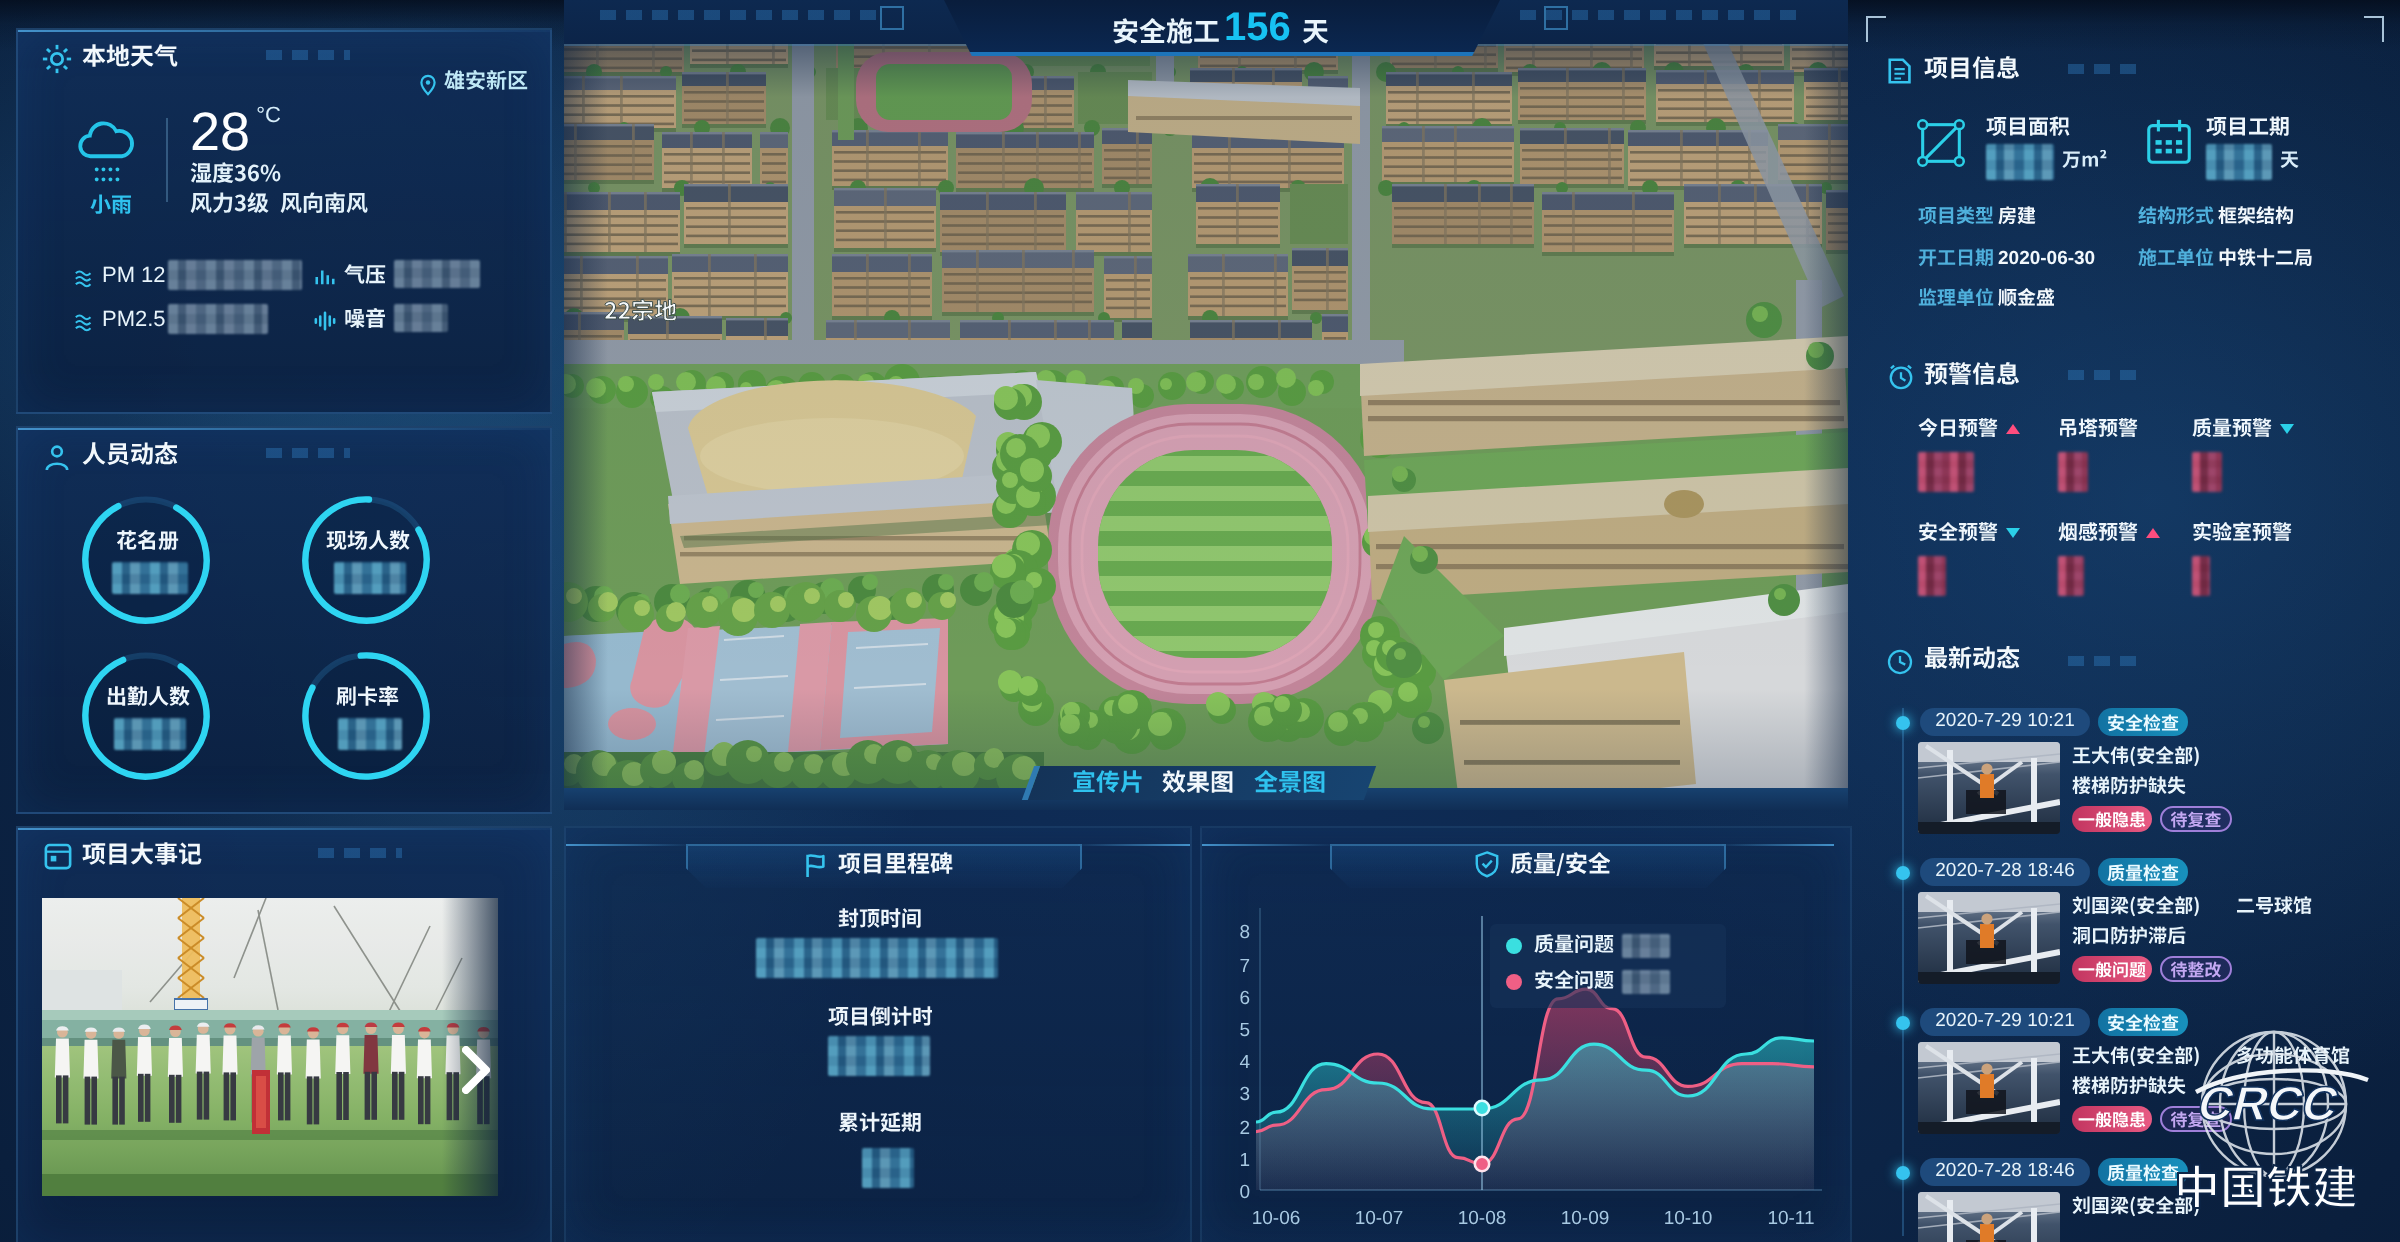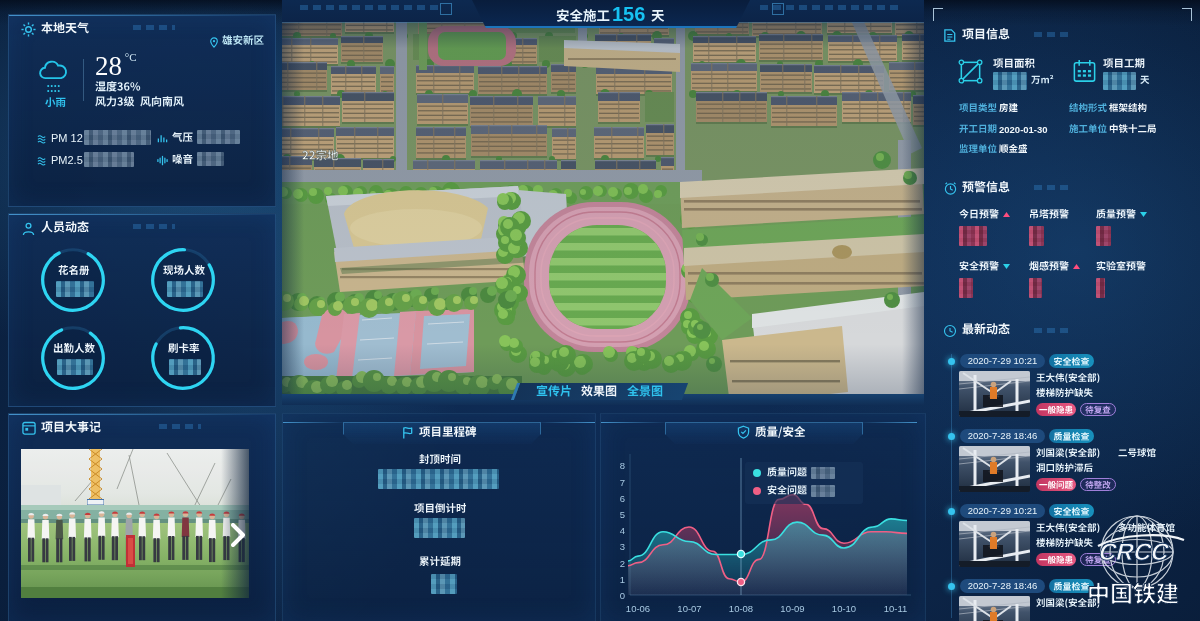--- a/index.html
+++ b/index.html
@@ -1070,21 +1070,21 @@
 <path d="M10 26 A7 7 0 0 1 9 12 A9.5 9.5 0 0 1 27 9 A7.5 7.5 0 0 1 31 26 Z" fill="rgba(10,40,70,.2)" stroke="#24c4e8" stroke-width="2.6"></path>
       </svg>
 <div style="position:absolute;left:1px;top:24px;width:30px;text-align:center;color:#2ec7ea;font-size:7px;letter-spacing:1px;line-height:5px;">••••<br>••••</div>
     </div>
 <div class="abs" style="left:36px;top:82.2px;">
       <svg width="21" height="14" viewBox="0 0 21 14">
         <path transform="translate(0,9.0)" d="M4.6 -8.8V-0.6C4.6 -0.4 4.5 -0.4 4.3 -0.4C4.1 -0.3 3.3 -0.3 2.6 -0.4C2.8 -0 3 0.6 3.1 0.9C4.1 0.9 4.8 0.9 5.3 0.7C5.8 0.5 6 0.1 6 -0.6V-8.8ZM7.1 -6C8 -4.5 8.8 -2.5 9 -1.2L10.4 -1.8C10.1 -3.1 9.2 -5 8.4 -6.5ZM1.8 -6.4C1.6 -5 1.1 -3.2 0.2 -2.1C0.6 -1.9 1.2 -1.6 1.5 -1.4C2.4 -2.6 2.9 -4.5 3.3 -6.1Z M16.4 -3.9C17 -3.5 17.8 -3 18.1 -2.7L18.9 -3.5C18.5 -3.8 17.7 -4.3 17.1 -4.6ZM11 -8.3V-7.1H15.1V-6.1H11.4V0.9H12.7V-1.9C13.2 -1.5 13.9 -0.9 14.3 -0.6L15.1 -1.3C14.7 -1.7 13.9 -2.2 13.4 -2.6L12.7 -1.9V-4.9H15.1V-3.5C14.7 -3.8 13.9 -4.3 13.4 -4.6L12.7 -3.9C13.2 -3.5 14 -3 14.4 -2.7L15.1 -3.5V0.8H16.3V-1.9C16.9 -1.5 17.7 -0.9 18 -0.6L18.8 -1.4C18.4 -1.7 17.6 -2.3 17 -2.6L16.3 -2V-4.9H18.9V-0.4C18.9 -0.3 18.8 -0.2 18.6 -0.2C18.5 -0.2 17.9 -0.2 17.4 -0.2C17.5 0.1 17.7 0.6 17.8 0.9C18.6 0.9 19.2 0.9 19.6 0.7C20 0.5 20.1 0.2 20.1 -0.4V-6.1H16.3V-7.1H20.5V-8.3Z" fill="#2fc2ee"></path>
       </svg>
     </div>
 <div class="abs" style="left:74px;top:44px;width:1px;height:42px;background:rgba(120,180,220,.35);"></div>
-<div class="abs" style="left:86px;top:36px;font-size:27px;color:#fdfeff;font-family:Liberation Serif, serif;">28<span style="font-size:11px;vertical-align:14px;color:#d7eefa;"> °C</span></div>
+<div class="abs" style="left:86px;top:36px;font-size:27px;color:#fdfeff;">28<span style="font-size:11px;vertical-align:14px;color:#d7eefa;"> °C</span></div>
 <div class="abs" style="left:86px;top:66.1px;">
       <svg width="46" height="14" viewBox="0 0 46 14">
         <path transform="translate(0,9.5)" d="M5.2 -6.2H8.6V-5.5H5.2ZM5.2 -7.8H8.6V-7.2H5.2ZM4 -8.9V-4.4H9.9V-8.9ZM3.4 -3.3C3.8 -2.5 4.2 -1.5 4.2 -0.8L5.4 -1.2C5.3 -1.9 4.9 -2.9 4.5 -3.7ZM1 -8.2C1.6 -8 2.5 -7.4 2.9 -7.1L3.7 -8.1C3.2 -8.5 2.4 -9 1.7 -9.2ZM0.3 -5.5C1 -5.1 1.9 -4.6 2.3 -4.2L3.1 -5.2C2.6 -5.6 1.7 -6.1 1 -6.4ZM0.5 -0 1.7 0.7C2.2 -0.3 2.8 -1.6 3.2 -2.8L2.2 -3.5C1.7 -2.2 1 -0.9 0.5 -0ZM7.3 -4.1V-0.5H6.6V-4.1H5.4V-0.5H3V0.7H10.7V-0.5H8.5V-1.1L9.4 -0.8C9.8 -1.5 10.2 -2.5 10.6 -3.4L9.4 -3.7C9.2 -3 8.8 -2 8.5 -1.3V-4.1Z M15.2 -6.9V-6.2H13.8V-5.1H15.2V-3.4H19.8V-5.1H21.4V-6.2H19.8V-6.9H18.5V-6.2H16.5V-6.9ZM18.5 -5.1V-4.4H16.5V-5.1ZM18.9 -2C18.5 -1.6 18 -1.3 17.4 -1.1C16.8 -1.3 16.3 -1.6 15.9 -2ZM13.8 -3V-2H15L14.6 -1.8C15 -1.3 15.4 -0.9 15.9 -0.6C15.1 -0.4 14.2 -0.3 13.3 -0.2C13.5 0.1 13.7 0.6 13.8 0.9C15.1 0.8 16.3 0.5 17.3 0.2C18.4 0.6 19.6 0.8 20.9 1C21.1 0.6 21.4 0.1 21.7 -0.2C20.7 -0.2 19.7 -0.4 18.9 -0.6C19.7 -1.1 20.4 -1.7 20.9 -2.6L20 -3L19.8 -3ZM16.1 -9.1C16.2 -8.9 16.3 -8.6 16.4 -8.4H12.2V-5.5C12.2 -3.8 12.2 -1.3 11.3 0.4C11.6 0.5 12.2 0.8 12.5 1C13.4 -0.8 13.5 -3.6 13.5 -5.5V-7.2H21.5V-8.4H17.9C17.7 -8.7 17.6 -9.1 17.4 -9.4Z M25 0.2C26.6 0.2 27.9 -0.7 27.9 -2.2C27.9 -3.3 27.2 -4 26.3 -4.2V-4.3C27.1 -4.6 27.6 -5.2 27.6 -6.1C27.6 -7.5 26.5 -8.3 25 -8.3C24 -8.3 23.2 -7.9 22.5 -7.3L23.4 -6.3C23.8 -6.8 24.3 -7 24.9 -7C25.6 -7 26 -6.6 26 -6C26 -5.3 25.5 -4.8 24 -4.8V-3.6C25.8 -3.6 26.2 -3.1 26.2 -2.3C26.2 -1.6 25.7 -1.2 24.9 -1.2C24.1 -1.2 23.5 -1.5 23 -2L22.3 -1C22.9 -0.3 23.7 0.2 25 0.2Z M32 0.2C33.4 0.2 34.5 -0.9 34.5 -2.6C34.5 -4.3 33.5 -5.1 32.2 -5.1C31.7 -5.1 31 -4.8 30.5 -4.3C30.6 -6.3 31.3 -7 32.3 -7C32.8 -7 33.3 -6.7 33.5 -6.4L34.4 -7.4C33.9 -7.9 33.2 -8.3 32.2 -8.3C30.5 -8.3 29 -7 29 -4C29 -1.1 30.4 0.2 32 0.2ZM30.5 -3.1C31 -3.7 31.4 -4 31.9 -4C32.6 -4 33 -3.5 33 -2.6C33 -1.6 32.5 -1.1 31.9 -1.1C31.3 -1.1 30.7 -1.6 30.5 -3.1Z M37.3 -3.1C38.5 -3.1 39.3 -4.1 39.3 -5.7C39.3 -7.4 38.5 -8.3 37.3 -8.3C36.1 -8.3 35.3 -7.4 35.3 -5.7C35.3 -4.1 36.1 -3.1 37.3 -3.1ZM37.3 -4C36.8 -4 36.5 -4.5 36.5 -5.7C36.5 -6.9 36.8 -7.4 37.3 -7.4C37.8 -7.4 38.2 -6.9 38.2 -5.7C38.2 -4.5 37.8 -4 37.3 -4ZM37.6 0.2H38.5L43 -8.3H42ZM43.2 0.2C44.4 0.2 45.2 -0.8 45.2 -2.4C45.2 -4.1 44.4 -5 43.2 -5C42.1 -5 41.2 -4.1 41.2 -2.4C41.2 -0.8 42.1 0.2 43.2 0.2ZM43.2 -0.8C42.8 -0.8 42.4 -1.3 42.4 -2.4C42.4 -3.7 42.8 -4.1 43.2 -4.1C43.7 -4.1 44.1 -3.7 44.1 -2.4C44.1 -1.3 43.7 -0.8 43.2 -0.8Z" fill="#e2f1fa"></path>
       </svg>
     </div>
 <div class="abs" style="left:86px;top:81.1px;">
       <svg width="89" height="14" viewBox="0 0 89 14">
         <path transform="translate(0,9.5)" d="M1.6 -9V-5.9C1.6 -4.1 1.5 -1.6 0.3 0.1C0.6 0.3 1.2 0.8 1.4 1C2.7 -0.8 3 -3.9 3 -5.9V-7.7H8C8 -2 8 0.9 9.7 0.9C10.5 0.9 10.7 0.3 10.8 -1.1C10.6 -1.4 10.3 -1.8 10 -2.2C10 -1.3 9.9 -0.5 9.8 -0.5C9.2 -0.5 9.2 -3.4 9.3 -9ZM6.4 -7.1C6.2 -6.4 5.9 -5.6 5.5 -4.9C5.1 -5.6 4.6 -6.2 4.1 -6.7L3.1 -6.1C3.7 -5.4 4.3 -4.6 4.9 -3.8C4.2 -2.8 3.5 -1.9 2.7 -1.3C3 -1.1 3.4 -0.6 3.6 -0.3C4.3 -0.9 5 -1.7 5.6 -2.6C6.1 -1.8 6.5 -1.1 6.8 -0.5L8 -1.2C7.6 -2 7 -2.9 6.4 -3.8C6.8 -4.7 7.2 -5.7 7.6 -6.7Z M15.2 -9.3V-7.1H11.8V-5.7H15.1C15 -3.8 14.2 -1.5 11.5 -0C11.8 0.2 12.3 0.7 12.5 1C15.6 -0.7 16.4 -3.4 16.6 -5.7H19.7C19.5 -2.4 19.3 -1 18.9 -0.6C18.8 -0.5 18.6 -0.4 18.4 -0.4C18.1 -0.4 17.5 -0.4 16.8 -0.5C17 -0.1 17.2 0.5 17.2 0.9C17.9 0.9 18.6 0.9 19 0.8C19.5 0.8 19.8 0.7 20.1 0.2C20.6 -0.4 20.8 -2 21.1 -6.4C21.1 -6.6 21.1 -7.1 21.1 -7.1H16.6V-9.3Z M25 0.2C26.6 0.2 27.9 -0.7 27.9 -2.2C27.9 -3.3 27.2 -4 26.3 -4.2V-4.3C27.1 -4.6 27.6 -5.2 27.6 -6.1C27.6 -7.5 26.5 -8.3 25 -8.3C24 -8.3 23.2 -7.9 22.5 -7.3L23.4 -6.3C23.8 -6.8 24.3 -7 24.9 -7C25.6 -7 26 -6.6 26 -6C26 -5.3 25.5 -4.8 24 -4.8V-3.6C25.8 -3.6 26.2 -3.1 26.2 -2.3C26.2 -1.6 25.7 -1.2 24.9 -1.2C24.1 -1.2 23.5 -1.5 23 -2L22.3 -1C22.9 -0.3 23.7 0.2 25 0.2Z M28.9 -0.8 29.2 0.5C30.2 0.1 31.5 -0.5 32.7 -1C32.5 -0.5 32.2 -0.1 31.9 0.2C32.2 0.4 32.9 0.8 33.1 1C33.9 -0 34.4 -1.4 34.7 -2.9C35 -2.4 35.3 -1.9 35.7 -1.4C35.2 -0.8 34.5 -0.4 33.8 0C34.1 0.2 34.6 0.7 34.8 1C35.4 0.6 36 0.2 36.5 -0.4C37.1 0.1 37.7 0.6 38.4 0.9C38.6 0.6 39 0.1 39.3 -0.1C38.6 -0.4 37.9 -0.9 37.3 -1.5C38 -2.6 38.6 -3.9 38.9 -5.6L38.1 -5.9L37.9 -5.8H37.3C37.5 -6.7 37.8 -7.8 38 -8.7H32.9V-7.4H34C33.9 -5 33.6 -2.9 32.9 -1.3L32.7 -2.2C31.3 -1.7 29.9 -1.1 28.9 -0.8ZM35.3 -7.4H36.4C36.1 -6.5 35.9 -5.4 35.6 -4.7H37.4C37.2 -3.8 36.9 -3.1 36.5 -2.4C35.9 -3.2 35.4 -4.1 35.1 -5.1C35.2 -5.8 35.2 -6.6 35.3 -7.4ZM29.1 -4.5C29.3 -4.6 29.6 -4.7 30.6 -4.8C30.2 -4.3 29.8 -3.8 29.7 -3.6C29.3 -3.2 29.1 -3 28.8 -2.9C28.9 -2.6 29.1 -2 29.2 -1.8C29.5 -2 29.9 -2.1 32.7 -3C32.7 -3.2 32.7 -3.7 32.7 -4.1L31.1 -3.6C31.8 -4.5 32.4 -5.5 33 -6.5L31.9 -7.1C31.7 -6.7 31.5 -6.3 31.3 -6L30.3 -5.9C31 -6.8 31.6 -7.8 32 -8.8L30.8 -9.4C30.4 -8.1 29.6 -6.7 29.4 -6.4C29.1 -6 28.9 -5.8 28.7 -5.7C28.8 -5.4 29 -4.8 29.1 -4.5Z M46.6 -9V-5.9C46.6 -4.1 46.5 -1.6 45.3 0.1C45.6 0.3 46.2 0.8 46.4 1C47.7 -0.8 48 -3.9 48 -5.9V-7.7H53C53 -2 53 0.9 54.7 0.9C55.5 0.9 55.7 0.3 55.8 -1.1C55.6 -1.4 55.2 -1.8 55 -2.2C55 -1.3 54.9 -0.5 54.8 -0.5C54.2 -0.5 54.2 -3.4 54.3 -9ZM51.4 -7.1C51.2 -6.4 50.9 -5.6 50.5 -4.9C50.1 -5.6 49.6 -6.2 49.1 -6.7L48.1 -6.1C48.7 -5.4 49.3 -4.6 49.9 -3.8C49.2 -2.8 48.5 -1.9 47.7 -1.3C47.9 -1.1 48.4 -0.6 48.6 -0.3C49.3 -0.9 50 -1.7 50.6 -2.6C51.1 -1.8 51.5 -1.1 51.8 -0.5L53 -1.2C52.6 -2 52 -2.9 51.3 -3.8C51.8 -4.7 52.2 -5.7 52.6 -6.7Z M60.6 -9.3C60.4 -8.8 60.2 -8.1 60 -7.5H56.9V1H58.3V-6.2H64.8V-0.6C64.8 -0.4 64.7 -0.3 64.5 -0.3C64.3 -0.3 63.5 -0.3 62.9 -0.3C63.1 0 63.2 0.6 63.3 1C64.3 1 65 1 65.5 0.8C65.9 0.5 66.1 0.2 66.1 -0.5V-7.5H61.5C61.7 -8 62 -8.5 62.2 -9.1ZM60.5 -4H62.4V-2.5H60.5ZM59.3 -5.1V-0.6H60.5V-1.4H63.6V-5.1Z M71.8 -9.3V-8.4H67.6V-7.2H71.8V-6.4H68V1H69.3V-5.2H71.5L70.4 -4.9C70.7 -4.5 70.9 -4 71 -3.7H70V-2.7H71.8V-2H69.8V-0.9H71.8V0.7H73.1V-0.9H75.2V-2H73.1V-2.7H74.9V-3.7H74C74.2 -4 74.4 -4.4 74.7 -4.9L73.5 -5.2C73.4 -4.7 73.1 -4.1 72.9 -3.7L73 -3.7H71.3L72.1 -4C72 -4.3 71.7 -4.8 71.5 -5.2H75.6V-0.4C75.6 -0.2 75.5 -0.1 75.3 -0.1C75.2 -0.1 74.5 -0.1 74 -0.2C74.1 0.1 74.3 0.6 74.4 1C75.3 1 75.9 0.9 76.4 0.8C76.8 0.6 77 0.3 77 -0.4V-6.4H73.2V-7.2H77.4V-8.4H73.2V-9.3Z M79.6 -9V-5.9C79.6 -4.1 79.5 -1.6 78.3 0.1C78.6 0.3 79.2 0.8 79.4 1C80.7 -0.8 81 -3.9 81 -5.9V-7.7H86C86 -2 86 0.9 87.7 0.9C88.5 0.9 88.7 0.3 88.8 -1.1C88.6 -1.4 88.2 -1.8 88 -2.2C88 -1.3 87.9 -0.5 87.8 -0.5C87.2 -0.5 87.2 -3.4 87.3 -9ZM84.4 -7.1C84.2 -6.4 83.9 -5.6 83.5 -4.9C83.1 -5.6 82.6 -6.2 82.1 -6.7L81.1 -6.1C81.7 -5.4 82.3 -4.6 82.9 -3.8C82.2 -2.8 81.5 -1.9 80.7 -1.3C80.9 -1.1 81.4 -0.6 81.6 -0.3C82.3 -0.9 83 -1.7 83.6 -2.6C84.1 -1.8 84.5 -1.1 84.8 -0.5L86 -1.2C85.6 -2 85 -2.9 84.3 -3.8C84.8 -4.7 85.2 -5.7 85.6 -6.7Z" fill="#e2f1fa"></path>
       </svg>
     </div>
@@ -1566,21 +1566,21 @@
 <div class="abs" style="left:175px;top:89.2px;">
       <svg width="38" height="12" viewBox="0 0 38 12">
         <path transform="translate(0,8.2)" d="M5 -2.1V-1.2H8.9V-2.1H7.4V-3.2H8.7V-4.1H7.4V-5H8.8V-6H5.1V-5H6.4V-4.1H5.2V-3.2H6.4V-2.1ZM1.5 -8.1V-6.2H0.3V-5.2H1.5C1.2 -4.1 0.7 -3 0.2 -2.4C0.3 -2.1 0.6 -1.5 0.7 -1.2C1 -1.7 1.3 -2.3 1.5 -3V0.8H2.6V-3.7C2.8 -3.4 3 -3 3.2 -2.8L3.7 -3.6V0.4H9.2V-0.6H4.8V-6.5H9.1V-7.5H3.7V-3.8C3.4 -4.1 2.8 -4.8 2.6 -5V-5.2H3.5V-6.2H2.6V-8.1Z M15.8 -6.4H17.1V-4.8H15.8ZM14.7 -7.4V-3.9H18.3V-7.4ZM13.6 -3.6V-3H10V-1.9H13C12.2 -1.2 11 -0.5 9.8 -0.2C10 0 10.4 0.4 10.5 0.7C11.7 0.3 12.8 -0.4 13.6 -1.3V0.9H14.8V-1.3C15.7 -0.4 16.8 0.3 18 0.6C18.1 0.3 18.5 -0.1 18.7 -0.3C17.5 -0.6 16.3 -1.2 15.5 -1.9H18.5V-3H14.8V-3.6ZM11.3 -8.1 11.2 -7.1H10V-6.1H11.1C11 -5.3 10.6 -4.6 9.7 -4.2C10 -4 10.3 -3.6 10.4 -3.3C11.6 -3.9 12 -4.9 12.2 -6.1H13.2C13.1 -5.2 13.1 -4.8 13 -4.7C12.9 -4.6 12.8 -4.6 12.7 -4.6C12.5 -4.6 12.3 -4.6 11.9 -4.6C12.1 -4.4 12.2 -3.9 12.2 -3.6C12.6 -3.6 13 -3.6 13.3 -3.7C13.5 -3.7 13.7 -3.8 13.9 -4C14.1 -4.3 14.2 -5 14.3 -6.7C14.3 -6.9 14.3 -7.1 14.3 -7.1H12.3L12.4 -8.1Z M19.2 -0.7 19.4 0.5C20.4 0.3 21.8 0 23 -0.3L22.9 -1.3C21.6 -1.1 20.2 -0.8 19.2 -0.7ZM19.5 -4C19.7 -4 19.9 -4.1 20.8 -4.2C20.5 -3.8 20.2 -3.4 20 -3.3C19.7 -3 19.5 -2.8 19.2 -2.7C19.4 -2.4 19.6 -1.8 19.6 -1.6C19.9 -1.8 20.3 -1.9 22.9 -2.3C22.9 -2.6 22.8 -3 22.9 -3.3L21.2 -3.1C21.9 -3.8 22.5 -4.7 23.1 -5.6L22.1 -6.2C21.9 -5.9 21.7 -5.5 21.5 -5.2L20.7 -5.2C21.2 -5.9 21.7 -6.8 22.1 -7.6L20.9 -8.1C20.6 -7 19.9 -5.9 19.7 -5.6C19.5 -5.3 19.4 -5.1 19.2 -5.1C19.3 -4.8 19.5 -4.2 19.5 -4ZM24.9 -8.1V-6.9H22.9V-5.8H24.9V-4.8H23.2V-3.7H27.9V-4.8H26.1V-5.8H28.1V-6.9H26.1V-8.1ZM23.4 -3V0.8H24.5V0.4H26.5V0.8H27.7V-3ZM24.5 -0.6V-2H26.5V-0.6Z M30.1 -8.1V-6.3H28.9V-5.2H30.1C29.8 -4.1 29.3 -2.8 28.7 -2C28.9 -1.7 29.1 -1.2 29.2 -0.9C29.6 -1.4 29.9 -2.1 30.1 -2.8V0.8H31.2V-3.5C31.4 -3.1 31.6 -2.7 31.7 -2.4L32.4 -3.2C32.3 -3.5 31.5 -4.6 31.2 -4.9V-5.2H32.1C32 -5.1 31.9 -4.9 31.7 -4.8C32 -4.6 32.4 -4.3 32.6 -4.1C33 -4.5 33.2 -5 33.5 -5.5H36.4C36.3 -2.1 36.1 -0.7 35.9 -0.4C35.8 -0.3 35.7 -0.2 35.5 -0.2C35.3 -0.2 34.9 -0.2 34.4 -0.3C34.6 0 34.7 0.5 34.7 0.8C35.2 0.9 35.7 0.9 36 0.8C36.4 0.7 36.6 0.6 36.9 0.3C37.2 -0.2 37.4 -1.7 37.5 -6C37.5 -6.2 37.5 -6.6 37.5 -6.6H34C34.1 -7 34.3 -7.4 34.4 -7.8L33.3 -8.1C33 -7.1 32.6 -6.1 32.1 -5.3V-6.3H31.2V-8.1ZM34.3 -3.4 34.6 -2.5 33.6 -2.4C34 -3.1 34.4 -3.9 34.6 -4.8L33.5 -5.1C33.3 -4 32.8 -2.9 32.7 -2.6C32.5 -2.3 32.3 -2.1 32.2 -2.1C32.3 -1.8 32.5 -1.3 32.5 -1.1C32.7 -1.2 33.1 -1.3 34.9 -1.7C35 -1.5 35 -1.3 35.1 -1.1L36 -1.5C35.8 -2 35.4 -3 35.1 -3.6Z" fill="#f2f8fc"></path>
       </svg>
     </div>
 <div class="abs" style="left:25px;top:110.2px;">
       <svg width="38" height="12" viewBox="0 0 38 12">
         <path transform="translate(0,8.2)" d="M5.9 -6.4V-4.1H3.8V-4.4V-6.4ZM0.4 -4.1V-3H2.5C2.3 -1.9 1.8 -0.8 0.4 0C0.7 0.2 1.1 0.6 1.3 0.9C3 -0.2 3.5 -1.6 3.7 -3H5.9V0.9H7.1V-3H9.1V-4.1H7.1V-6.4H8.8V-7.5H0.8V-6.4H2.6V-4.4V-4.1Z M9.9 -1V0.2H18.6V-1H14.9V-5.9H18.1V-7.1H10.4V-5.9H13.6V-1Z M21.6 -3.2H25.9V-1H21.6ZM21.6 -4.3V-6.3H25.9V-4.3ZM20.5 -7.5V0.7H21.6V0.1H25.9V0.7H27.1V-7.5Z M30 -1.3C29.7 -0.8 29.2 -0.2 28.7 0.2C29 0.4 29.4 0.7 29.6 0.9C30.1 0.4 30.7 -0.3 31 -1ZM36.3 -6.6V-5.5H34.9V-6.6ZM31.4 -0.9C31.7 -0.5 32.2 0.1 32.4 0.5L33.2 0.1L33.1 0.2C33.3 0.3 33.8 0.7 34 0.9C34.5 0 34.8 -1.2 34.9 -2.3H36.3V-0.4C36.3 -0.3 36.3 -0.2 36.1 -0.2C36 -0.2 35.5 -0.2 35.1 -0.2C35.3 0 35.4 0.5 35.4 0.8C36.1 0.8 36.6 0.8 37 0.6C37.3 0.5 37.4 0.2 37.4 -0.4V-7.6H33.9V-4.2C33.9 -2.9 33.8 -1.3 33.3 -0.1C33 -0.5 32.6 -1 32.2 -1.4ZM36.3 -4.5V-3.3H34.9L34.9 -4.2V-4.5ZM31.9 -8V-7H30.7V-8H29.6V-7H28.9V-6H29.6V-2.4H28.8V-1.4H33.5V-2.4H32.9V-6H33.6V-7H32.9V-8ZM30.7 -6H31.9V-5.4H30.7ZM30.7 -4.5H31.9V-3.9H30.7ZM30.7 -3H31.9V-2.4H30.7Z" fill="#4fb0dc"></path>
       </svg>
     </div>
-<div class="abs" style="left:65px;top:110px;font-size:9.5px;font-weight:bold;color:#f2f8fc;">2020-01-30</div>
+<div class="abs" style="left:65px;top:110px;font-size:9.5px;font-weight:bold;color:#f2f8fc;">2020-06-30</div>
 <div class="abs" style="left:135px;top:110.2px;">
       <svg width="38" height="12" viewBox="0 0 38 12">
         <path transform="translate(0,8.2)" d="M1.6 -7.8C1.8 -7.5 1.9 -7 2 -6.6H0.4V-5.6H1.3C1.2 -3.4 1.2 -1.3 0.2 0C0.5 0.2 0.9 0.6 1 0.8C1.8 -0.3 2.1 -1.8 2.3 -3.5H3C3 -1.3 2.9 -0.5 2.8 -0.3C2.7 -0.2 2.6 -0.2 2.5 -0.2C2.4 -0.2 2.1 -0.2 1.8 -0.2C2 0 2.1 0.5 2.1 0.8C2.5 0.8 2.8 0.8 3.1 0.8C3.3 0.7 3.5 0.6 3.7 0.3C3.9 0 4 -0.9 4 -3.2L4 -4.1C4 -4.2 4 -4.5 4 -4.5H2.3L2.4 -5.6H4.1C4 -5.4 3.9 -5.3 3.8 -5.2C4.1 -5.1 4.5 -4.6 4.7 -4.4L4.8 -4.5V-3.5L4 -3.2L4.4 -2.2L4.8 -2.4V-0.6C4.8 0.5 5.1 0.8 6.2 0.8C6.5 0.8 7.6 0.8 7.9 0.8C8.8 0.8 9.1 0.5 9.3 -0.7C9 -0.8 8.6 -1 8.3 -1.1C8.3 -0.3 8.2 -0.1 7.8 -0.1C7.6 -0.1 6.6 -0.1 6.3 -0.1C5.8 -0.1 5.8 -0.2 5.8 -0.6V-2.9L6.3 -3.1V-0.9H7.3V-3.6L7.9 -3.8L7.9 -2.3C7.8 -2.2 7.8 -2.2 7.7 -2.2C7.6 -2.2 7.5 -2.2 7.4 -2.2C7.5 -2 7.6 -1.6 7.6 -1.4C7.8 -1.3 8.2 -1.4 8.4 -1.5C8.6 -1.6 8.8 -1.8 8.8 -2.1C8.8 -2.4 8.8 -3.4 8.8 -4.7L8.9 -4.9L8.2 -5.1L8 -5L7.9 -5L7.3 -4.7V-5.6H6.3V-4.2L5.8 -4V-4.9H5.1C5.3 -5.2 5.5 -5.5 5.6 -5.8H9.1V-6.9H6.1C6.2 -7.2 6.3 -7.5 6.4 -7.9L5.3 -8.1C5.1 -7.2 4.7 -6.3 4.2 -5.7V-6.6H2.5L3.1 -6.8C3 -7.2 2.8 -7.7 2.6 -8.1Z M9.9 -1V0.2H18.6V-1H14.9V-5.9H18.1V-7.1H10.4V-5.9H13.6V-1Z M21.4 -4H23.1V-3.4H21.4ZM24.3 -4H26.1V-3.4H24.3ZM21.4 -5.5H23.1V-4.9H21.4ZM24.3 -5.5H26.1V-4.9H24.3ZM25.5 -8C25.3 -7.5 25 -6.9 24.7 -6.5H22.6L23 -6.6C22.8 -7 22.4 -7.6 22 -8L21.1 -7.6C21.3 -7.3 21.6 -6.8 21.8 -6.5H20.3V-2.4H23.1V-1.8H19.5V-0.7H23.1V0.8H24.3V-0.7H28.1V-1.8H24.3V-2.4H27.3V-6.5H25.9C26.2 -6.8 26.5 -7.2 26.8 -7.6Z M32.5 -4.8C32.8 -3.6 33 -1.9 33.1 -0.9L34.2 -1.2C34.1 -2.2 33.8 -3.8 33.5 -5.1ZM33.8 -7.9C33.9 -7.5 34.1 -6.9 34.2 -6.5H31.9V-5.4H37.3V-6.5H34.3L35.3 -6.8C35.2 -7.2 35 -7.8 34.8 -8.2ZM31.6 -0.6V0.5H37.6V-0.6H36C36.3 -1.8 36.7 -3.5 36.9 -4.9L35.7 -5.1C35.6 -3.7 35.2 -1.9 34.9 -0.6ZM31 -8C30.5 -6.7 29.6 -5.3 28.8 -4.5C29 -4.2 29.3 -3.6 29.4 -3.3C29.6 -3.5 29.8 -3.7 30 -4V0.8H31.2V-5.8C31.5 -6.4 31.8 -7.1 32 -7.7Z" fill="#4fb0dc"></path>
       </svg>
     </div>
 <div class="abs" style="left:175px;top:110.2px;">
       <svg width="48" height="12" viewBox="0 0 48 12">
         <path transform="translate(0,8.2)" d="M4.1 -8.1V-6.4H0.8V-1.6H2V-2.1H4.1V0.8H5.3V-2.1H7.5V-1.7H8.7V-6.4H5.3V-8.1ZM2 -3.2V-5.3H4.1V-3.2ZM7.5 -3.2H5.3V-5.3H7.5Z M10 -3.4V-2.4H11.3V-1C11.3 -0.5 11 -0.2 10.8 -0.1C11 0.1 11.2 0.6 11.3 0.9C11.5 0.7 11.8 0.5 13.7 -0.4C13.6 -0.7 13.5 -1.1 13.5 -1.4L12.4 -0.9V-2.4H13.7V-3.4H12.4V-4.4H13.4V-5.4H10.8C10.9 -5.6 11.1 -5.8 11.3 -6.1H13.6V-7.1H11.9C12 -7.3 12.1 -7.5 12.1 -7.7L11.1 -8.1C10.8 -7.2 10.3 -6.4 9.7 -5.9C9.8 -5.6 10.1 -5 10.2 -4.8C10.3 -4.9 10.4 -5 10.6 -5.1V-4.4H11.3V-3.4ZM15.7 -8V-6.5H15.1C15.2 -6.8 15.2 -7.2 15.2 -7.5L14.2 -7.7C14.1 -6.6 13.9 -5.5 13.4 -4.7C13.7 -4.6 14.2 -4.4 14.4 -4.2C14.5 -4.5 14.7 -4.9 14.8 -5.4H15.7V-5.1C15.7 -4.7 15.7 -4.4 15.6 -4H13.8V-2.9H15.5C15.2 -1.9 14.7 -0.8 13.4 0C13.7 0.2 14.1 0.6 14.2 0.8C15.2 0.1 15.9 -0.8 16.2 -1.7C16.6 -0.6 17.2 0.3 18 0.8C18.2 0.5 18.6 0.1 18.8 -0.1C17.9 -0.7 17.2 -1.7 16.9 -2.9H18.6V-4H16.7C16.8 -4.4 16.8 -4.7 16.8 -5.1V-5.4H18.4V-6.5H16.8V-8Z M23.1 -8.1V-4.6H19.5V-3.5H23.1V0.9H24.4V-3.5H28.1V-4.6H24.4V-8.1Z M29.8 -6.8V-5.5H36.7V-6.8ZM29 -1.2V0.1H37.5V-1.2Z M40.9 -2.7V0.5H41.9V-0.1H44.2C44.3 0.2 44.4 0.6 44.4 0.8C44.9 0.9 45.3 0.8 45.6 0.8C45.9 0.8 46.1 0.7 46.3 0.4C46.6 0 46.7 -1.1 46.8 -3.8C46.8 -4 46.8 -4.3 46.8 -4.3H40.4L40.5 -4.9H46.1V-7.6H39.3V-5.3C39.3 -3.8 39.2 -1.6 38.2 -0.1C38.4 0 38.9 0.4 39.1 0.6C39.9 -0.5 40.2 -1.9 40.4 -3.3H45.6C45.6 -1.3 45.5 -0.5 45.3 -0.3C45.2 -0.2 45.1 -0.2 45 -0.2H44.6V-2.7ZM40.5 -6.7H45V-5.9H40.5ZM41.9 -1.8H43.6V-1H41.9Z" fill="#f2f8fc"></path>
       </svg>
     </div>

